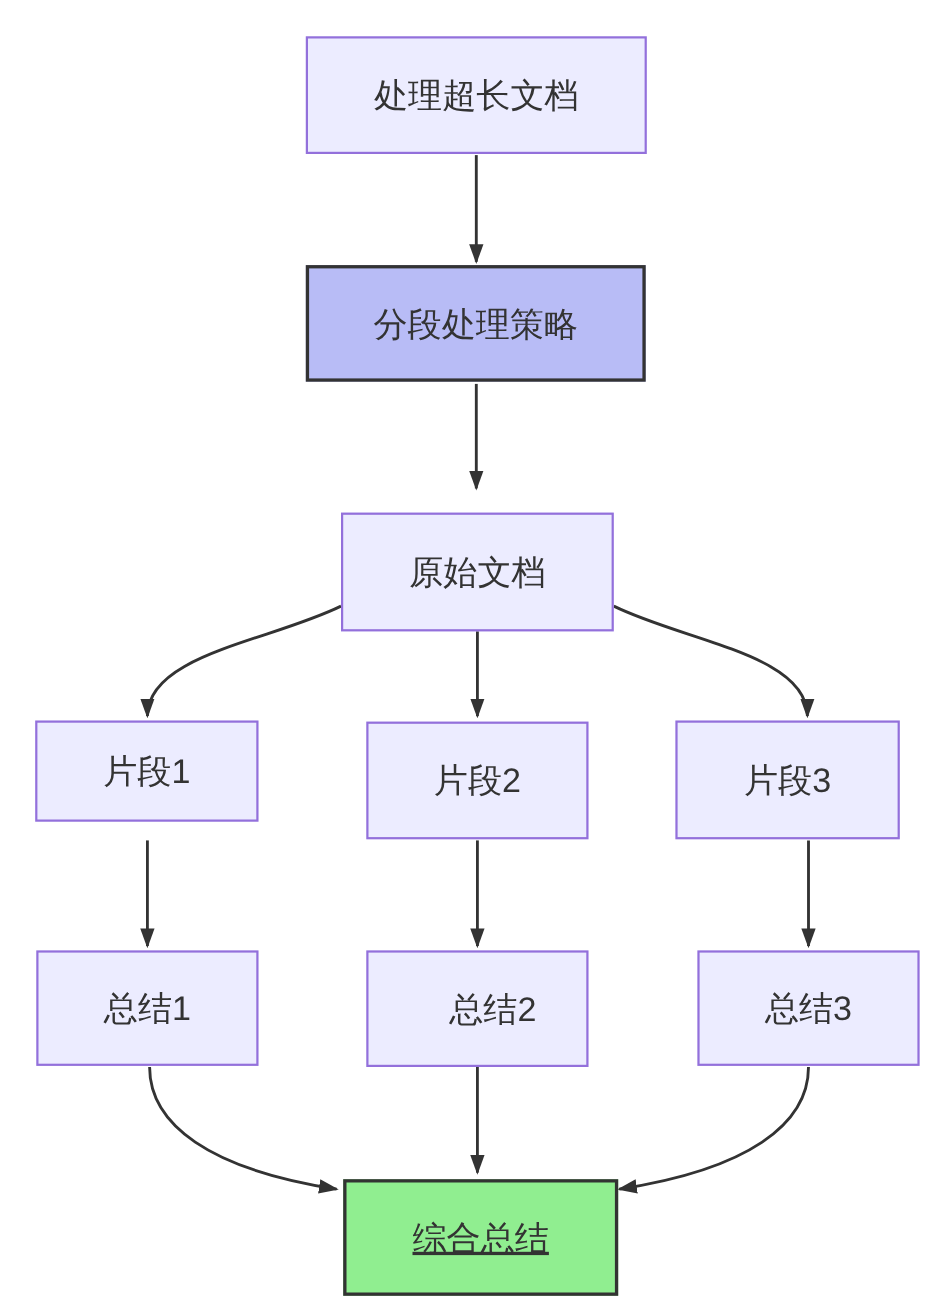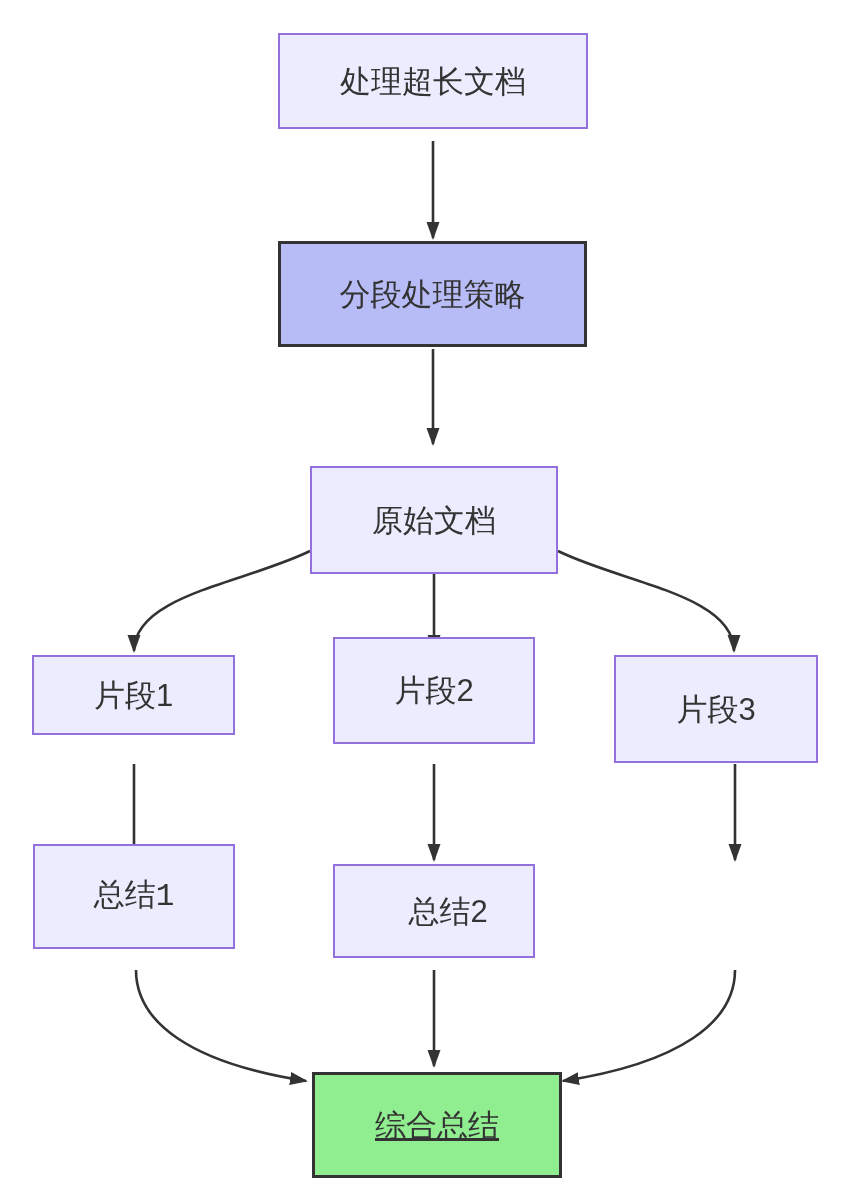--- a/index.html
+++ b/index.html
@@ -67,32 +67,33 @@
     <path class="edge" d="M434,556 L434,651" marker-end="url(#arrow)"></path>
     <path class="edge" d="M558,551 C623,583 734,595 734,651" marker-end="url(#arrow)"></path>
     <path class="edge" d="M134,764 L134,860" marker-end="url(#arrow)"></path>
     <path class="edge" d="M434,764 L434,860" marker-end="url(#arrow)"></path>
     <path class="edge" d="M735,764 L735,860" marker-end="url(#arrow)"></path>
     <path class="edge" d="M136,970 C136,1022 190,1063 306,1081" marker-end="url(#arrow)"></path>
     <path class="edge" d="M434,970 L434,1066" marker-end="url(#arrow)"></path>
     <path class="edge" d="M735,970 C735,1022 680,1063 563,1081" marker-end="url(#arrow)"></path>
   </svg>
 
-  <div class="node" style="left:278px;top:33px;width:310px;height:96px;">处理超长文档</div>
+  <div class="node" style="left:278px;top:33px;width:310px;height:107px;">处理超长文档</div>
 
   <div class="node node--strategy" style="left:278px;top:241px;width:309px;height:106px;">分段处理策略</div>
 
   <div class="node" style="left:310px;top:466px;width:248px;height:108px;">原始文档</div>
 
-  <div class="node" style="left:32px;top:655px;width:203px;height:80px;">片段1</div>
+  <div class="node" style="left:32px;top:655px;width:203px;height:92px;">片段1</div>
 
-  <div class="node" style="left:333px;top:637px;width:202px;height:107px;">片段2</div>
+  <div class="node" style="left:333px;top:656px;width:202px;height:107px;">片段2</div>
 
   <div class="node" style="left:614px;top:655px;width:204px;height:108px;">片段3</div>
 
-  <div class="node" style="left:33px;top:844px;width:202px;height:105px;font-family:Liberation Mono, monospace;">总结1</div>
+  <div class="node" style="left:33px;top:864px;width:202px;height:105px;">总结1</div>
 
-  <div class="node" style="left:333px;top:864px;width:202px;height:94px;padding-left:28px;">总结2</div>
+  <div class="node" style="left:333px;top:864px;width:202px;height:106px;padding-left:28px;">总结2</div>
 
+  <div class="node" style="left:634px;top:864px;width:202px;height:105px;">总结3</div>
 
   <div class="node node--summary" style="left:312px;top:1072px;width:250px;height:106px;text-decoration:underline;">综合总结</div>
 
 </div>
 
 </body></html>

